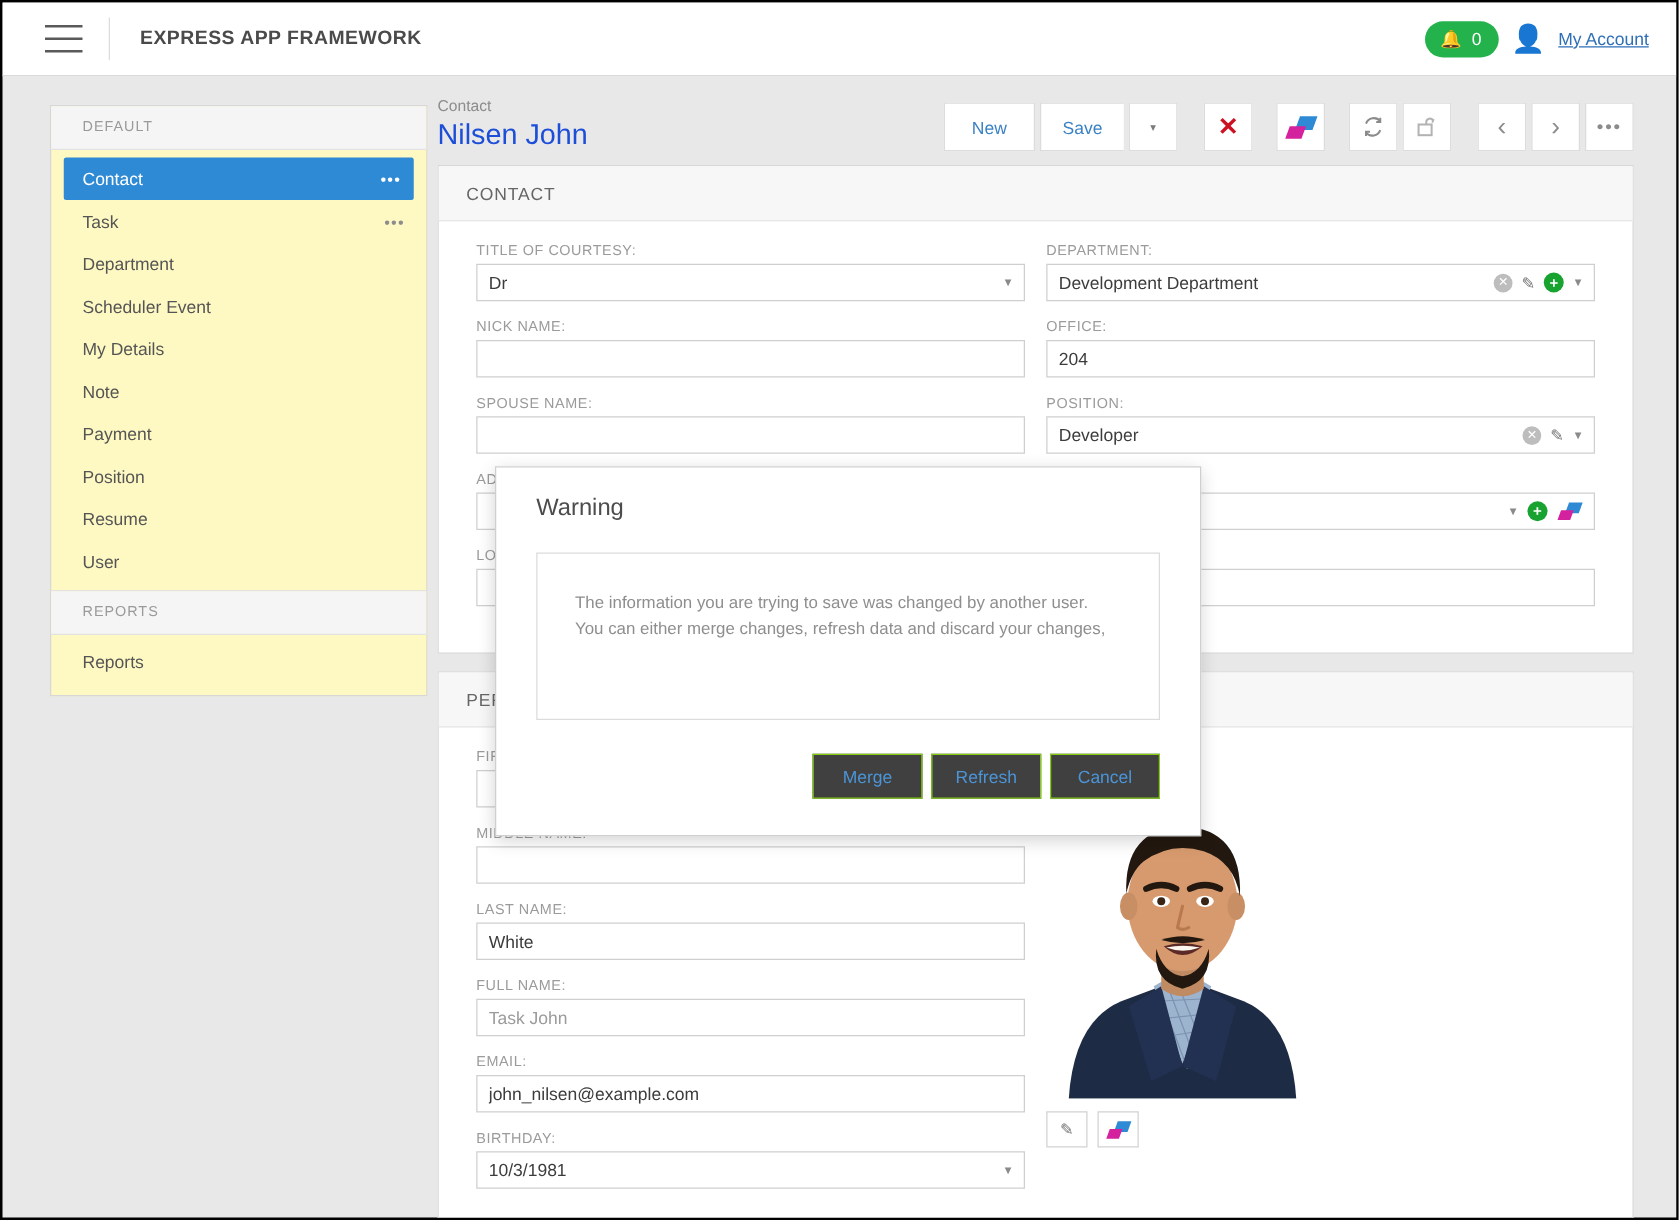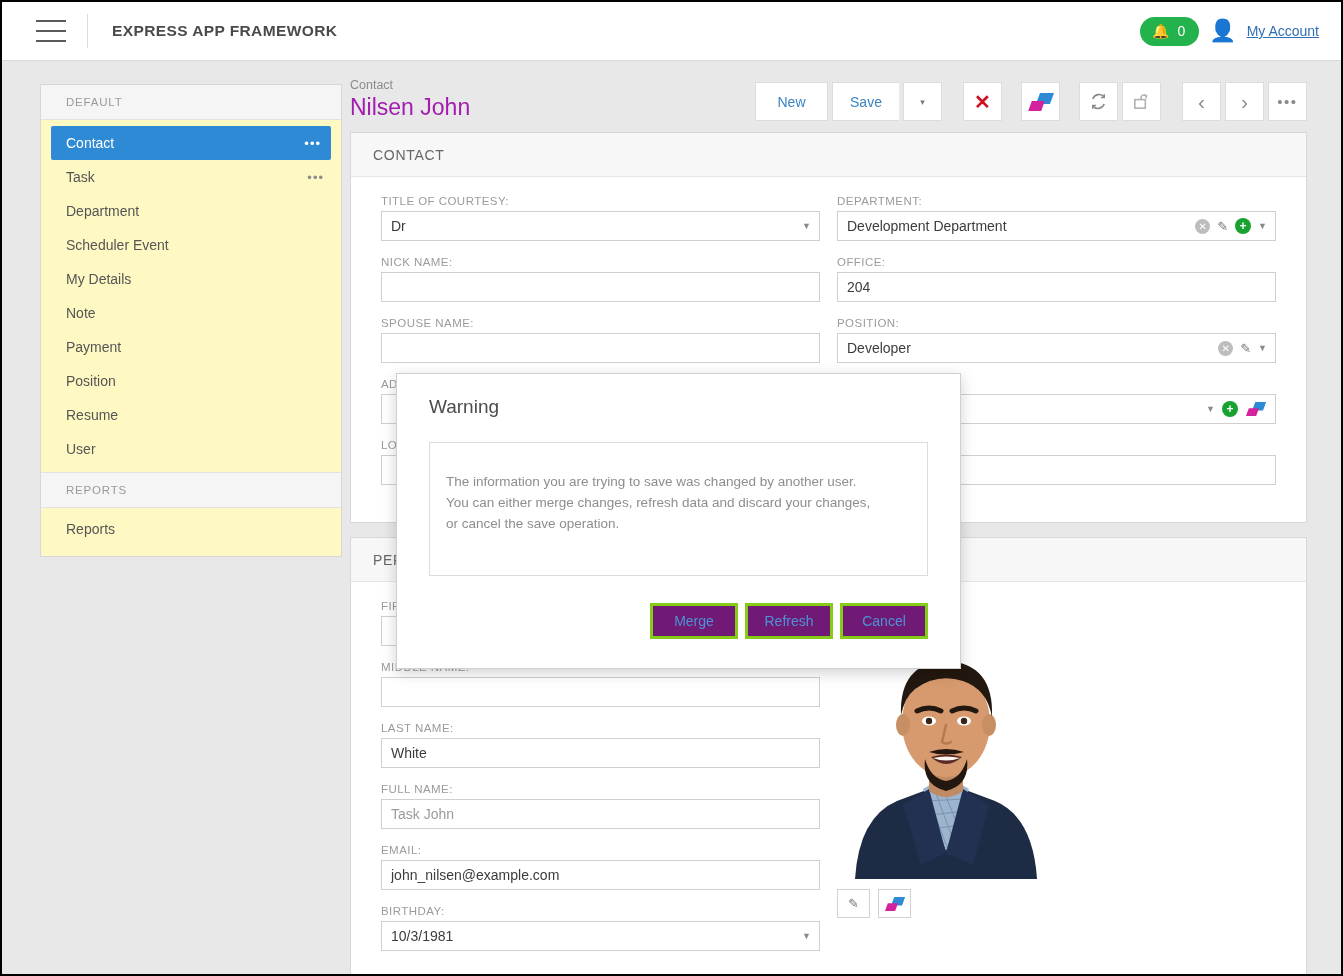--- a/index.html
+++ b/index.html
@@ -94,21 +94,21 @@
   }
   .side-item.active .dots { color: #ffffff; }
   .side-list-top { padding-top: 6px; padding-bottom: 6px; }
   .side-list-bot { padding-top: 4px; padding-bottom: 10px; }
   .side-sep { height: 1px; background: #e2e2e2; }
 
   
   #main { position: absolute; left: 348px; top: 75px; width: 957px; }
   #crumbrow { display: flex; align-items: flex-start; height: 55px; }
   #crumb { font-size: 12.5px; color: #8c8c8c; line-height: 16px; }
-  #rectitle { font-size: 23px; color: #a21caf; line-height: 27px; margin-top: 1px; }
+  #rectitle { font-size: 23px; color: #1d4ed8; line-height: 27px; margin-top: 1px; }
 
   #toolbar { margin-left: auto; display: flex; align-items: center; gap: 4px; padding-top: 5px; }
   .tbtn {
     height: 39px; min-width: 39px;
     background: #ffffff; border: 1px solid #dcdcdc;
     display: flex; align-items: center; justify-content: center;
     font-size: 14px; color: #3b82c4; cursor: pointer;
   }
   .tbtn.wide { width: 73px; }
   .tbtn.savebtn { width: 67px; border-right: none; }
@@ -187,27 +187,27 @@
   #dialog {
     position: absolute; left: 390px; top: 371px;
     width: 565px; height: 296px;
     background: #ffffff; border: 1px solid #cfcfcf;
     box-shadow: 0 4px 14px rgba(0,0,0,0.18);
   }
   #dlg-title { font-size: 19px; color: #4c4c4c; padding: 22px 0 0 32px; }
   #dlg-msgbox {
     margin: 24px 32px 0 32px; height: 134px;
     border: 1px solid #dcdcdc;
-    padding: 28px 30px 0 16px;
+    padding: 28px 30px 0 30px;
     font-size: 13.5px; color: #8e8e8e; line-height: 21px;
   }
   #dlg-btns { display: flex; justify-content: flex-end; gap: 7px; margin: 27px 32px 0 32px; }
   .dbtn {
     min-width: 88px; height: 36px;
-    background: #701a75; border: 3px solid #84cc16;
+    background: #404040; border: 1px solid #84cc16;
     color: #4b94d6; font-size: 14px;
     display: flex; align-items: center; justify-content: center; cursor: pointer;
   }
 </style>
 </head>
 <body>
 
 <div id="frame">
 
   <div id="topbar">
@@ -533,21 +533,20 @@
     </div>
 
   </div>
 
   <div id="overlay">
     <div id="dialog">
       <div id="dlg-title">Warning</div>
       <div id="dlg-msgbox">
         <div>The information you are trying to save was changed by another user.</div>
         <div>You can either merge changes, refresh data and discard your changes,</div>
-        <div>or cancel the save operation.</div>
       </div>
       <div id="dlg-btns">
         <div class="dbtn">Merge</div>
         <div class="dbtn">Refresh</div>
         <div class="dbtn">Cancel</div>
       </div>
     </div>
   </div>
 
 </div>

